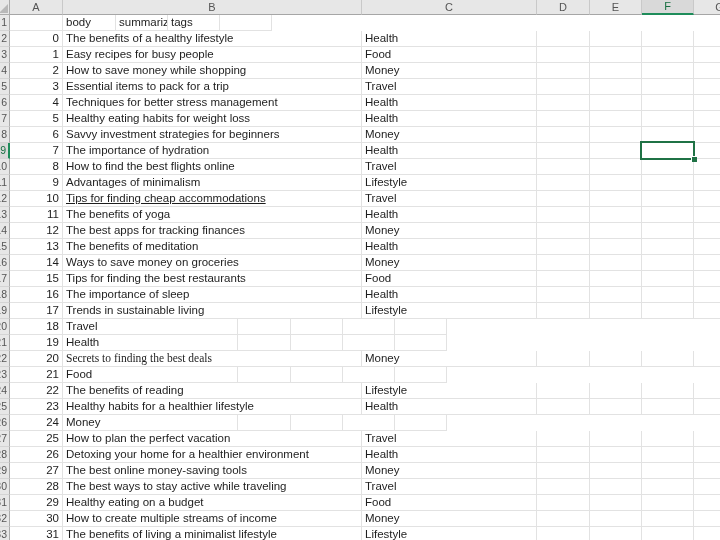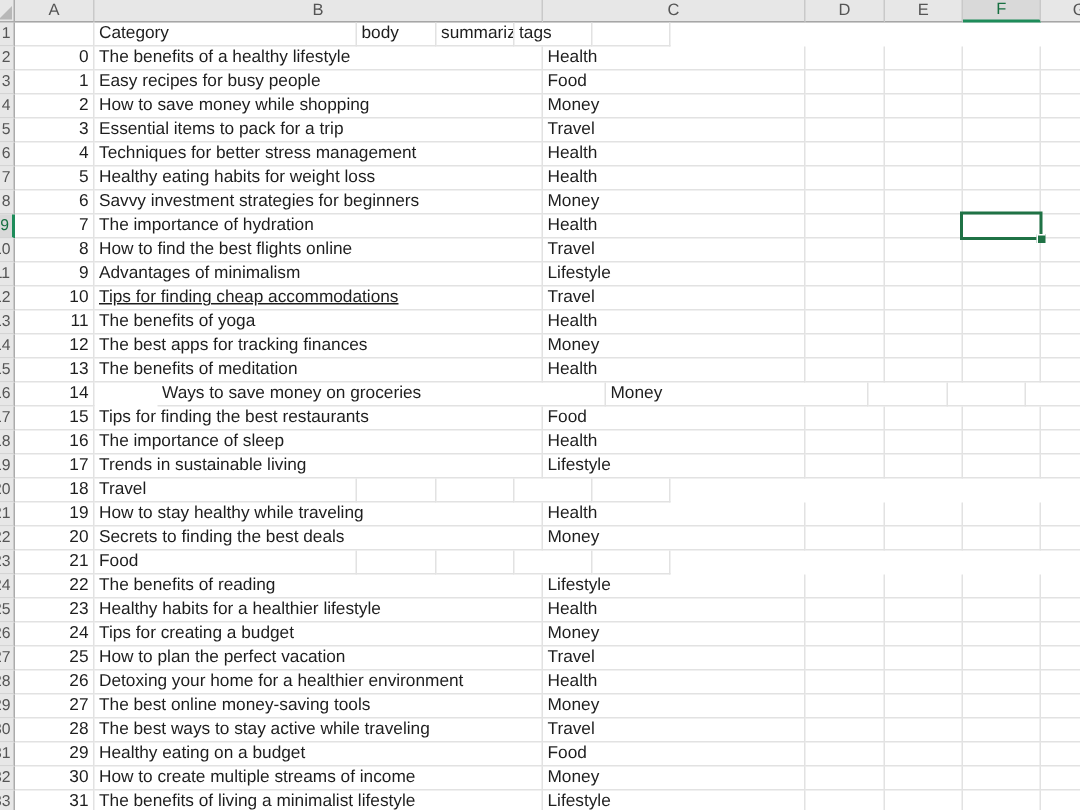--- a/index.html
+++ b/index.html
@@ -74,21 +74,20 @@
       <div class="ch" style="width: 52px;">E</div>
       <div class="ch ch-sel" style="width: 52px;">F</div>
       <div class="ch" style="width: 52px;">G</div>
     </div>
 
   <div id="gridbody">
 
   <div class="row">
         <div class="rn">1</div>
         <div class="cell" style="width: 53px;"></div>
-        <div class="cell" style="width: 175px;">Category</div>
         <div class="cell" style="width: 53px;">body</div>
         <div class="cell" style="width: 52px;">summarize</div>
         <div class="cell" style="width: 52px;">tags</div>
         <div class="cell" style="width: 52px;"></div>
       </div>
       <div class="row">
         <div class="rn">2</div>
         <div class="cell num" style="width: 53px;">0</div>
         <div class="cell" style="width: 299px;">The benefits of a healthy lifestyle</div>
         <div class="cell" style="width: 175px;">Health</div>
@@ -223,21 +222,21 @@
         <div class="cell" style="width: 299px;">The benefits of meditation</div>
         <div class="cell" style="width: 175px;">Health</div>
         <div class="cell" style="width: 53px;"></div>
         <div class="cell" style="width: 52px;"></div>
         <div class="cell" style="width: 52px;"></div>
         <div class="cell" style="width: 52px;"></div>
       </div>
       <div class="row">
         <div class="rn">16</div>
         <div class="cell num" style="width: 53px;">14</div>
-        <div class="cell" style="width: 299px; margin-left: 42px;">Ways to save money on groceries</div>
+        <div class="cell" style="width: 299px;">Ways to save money on groceries</div>
         <div class="cell" style="width: 175px;">Money</div>
         <div class="cell" style="width: 53px;"></div>
         <div class="cell" style="width: 52px;"></div>
         <div class="cell" style="width: 52px;"></div>
         <div class="cell" style="width: 52px;"></div>
       </div>
       <div class="row">
         <div class="rn">17</div>
         <div class="cell num" style="width: 53px;">15</div>
         <div class="cell" style="width: 299px;">Tips for finding the best restaurants</div>
@@ -272,31 +271,30 @@
         <div class="cell num" style="width: 53px;">18</div>
         <div class="cell" style="width: 175px;">Travel</div>
         <div class="cell" style="width: 53px;"></div>
         <div class="cell" style="width: 52px;"></div>
         <div class="cell" style="width: 52px;"></div>
         <div class="cell" style="width: 52px;"></div>
       </div>
       <div class="row">
         <div class="rn">21</div>
         <div class="cell num" style="width: 53px;">19</div>
-        <div class="cell" style="width: 299px;">How to stay healthy while traveling</div>
         <div class="cell" style="width: 175px;">Health</div>
         <div class="cell" style="width: 53px;"></div>
         <div class="cell" style="width: 52px;"></div>
         <div class="cell" style="width: 52px;"></div>
         <div class="cell" style="width: 52px;"></div>
       </div>
       <div class="row">
         <div class="rn">22</div>
         <div class="cell num" style="width: 53px;">20</div>
-        <div class="cell" style="width: 299px;">Secrets to finding the best deals</div>
+        <div class="cell" style="width: 299px; font-family: Liberation Serif, serif;">Secrets to finding the best deals</div>
         <div class="cell" style="width: 175px;">Money</div>
         <div class="cell" style="width: 53px;"></div>
         <div class="cell" style="width: 52px;"></div>
         <div class="cell" style="width: 52px;"></div>
         <div class="cell" style="width: 52px;"></div>
       </div>
       <div class="row">
         <div class="rn">23</div>
         <div class="cell num" style="width: 53px;">21</div>
         <div class="cell" style="width: 175px;">Food</div>
@@ -321,21 +319,20 @@
         <div class="cell" style="width: 299px;">Healthy habits for a healthier lifestyle</div>
         <div class="cell" style="width: 175px;">Health</div>
         <div class="cell" style="width: 53px;"></div>
         <div class="cell" style="width: 52px;"></div>
         <div class="cell" style="width: 52px;"></div>
         <div class="cell" style="width: 52px;"></div>
       </div>
       <div class="row">
         <div class="rn">26</div>
         <div class="cell num" style="width: 53px;">24</div>
-        <div class="cell" style="width: 299px;">Tips for creating a budget</div>
         <div class="cell" style="width: 175px;">Money</div>
         <div class="cell" style="width: 53px;"></div>
         <div class="cell" style="width: 52px;"></div>
         <div class="cell" style="width: 52px;"></div>
         <div class="cell" style="width: 52px;"></div>
       </div>
       <div class="row">
         <div class="rn">27</div>
         <div class="cell num" style="width: 53px;">25</div>
         <div class="cell" style="width: 299px;">How to plan the perfect vacation</div>

